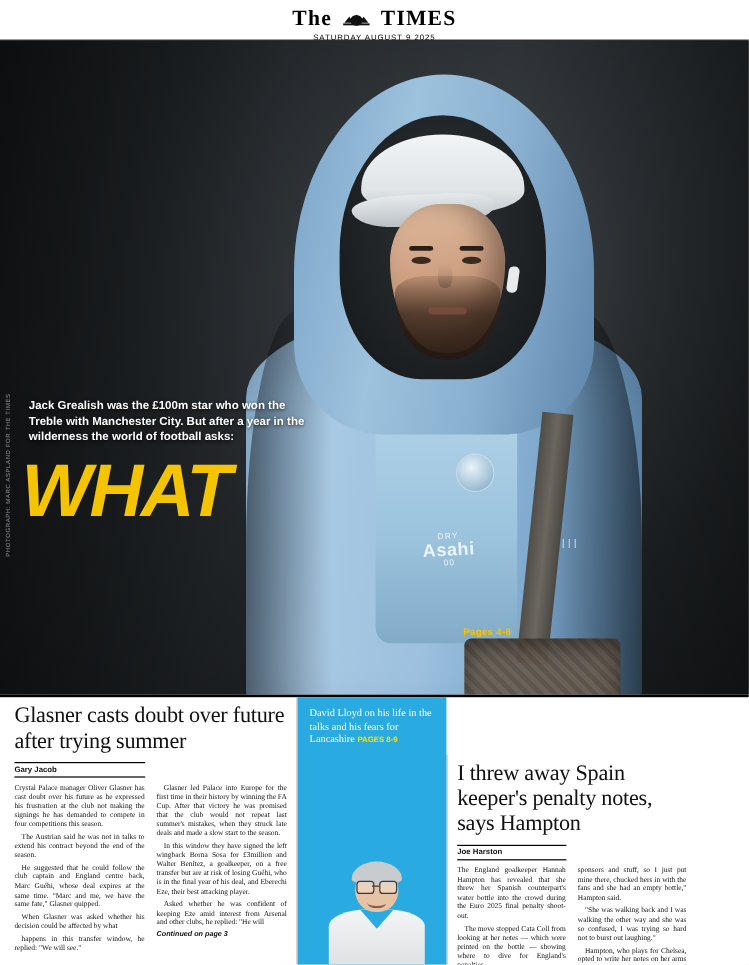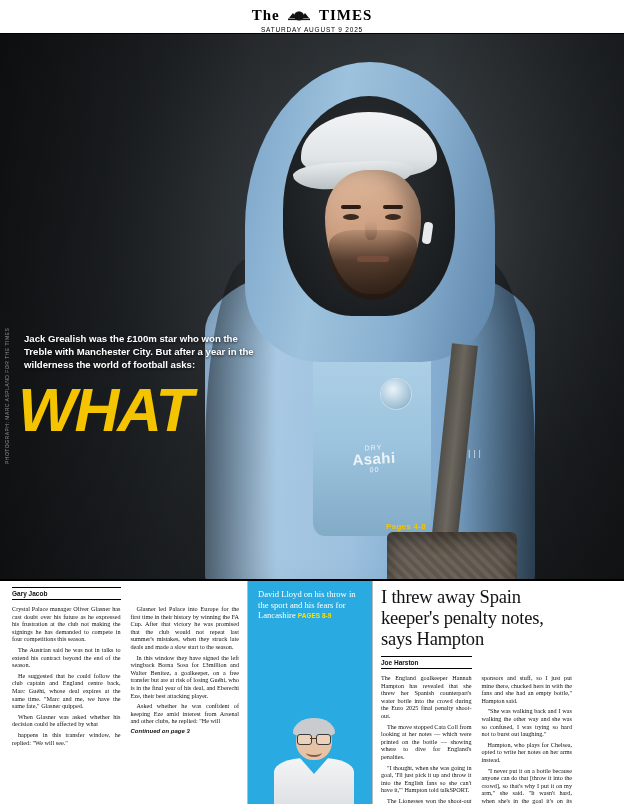--- a/index.html
+++ b/index.html
@@ -32,21 +32,21 @@
     box-sizing: border-box;
   }
   .masthead-inner {
     position: absolute;
     left: 0; right: 0;
     top: 6px;
     text-align: center;
   }
   .times-logo {
     font-family: "Liberation Serif", serif;
-    font-size: 15px;
+    font-size: 18px;
     font-weight: bold;
     letter-spacing: 1px;
     color: #000;
     display: inline-block;
     line-height: 1;
   }
   .times-logo .crest {
     display: inline-block;
     width: 26px;
     height: 13px;
@@ -369,20 +369,21 @@
     box-sizing: border-box;
     background: #29ABE2;
     position: relative;
     overflow: hidden;
   }
   .col-right {
     width: 212px;
     padding: 6px 12px 0 8px;
     box-sizing: border-box;
     border-left: 1px solid #bbb;
+    margin-top: 48px;
   }
 
   .headline {
     font-family: "Liberation Serif", serif;
     font-weight: normal;
     font-size: 18.5px;
     line-height: 21px;
     margin: 0 0 6px 0;
     letter-spacing: -0.2px;
   }
@@ -565,20 +566,21 @@
     </div>
 
     <div class="hero-pages">Pages 4-8</div>
     <div class="spine-text">PHOTOGRAPH: MARC ASPLAND FOR THE TIMES</div>
   </div>
 
   <div class="bottom">
     <div class="cols">
 
       <div class="col-left">
+        <h2 class="headline">Glasner casts doubt over future after trying summer</h2>
         <div class="byline-row">
           <div class="b-slot">
             <span class="byline">Gary Jacob</span>
           </div>
           <div class="b-slot"></div>
         </div>
         <div class="body-cols">
           <p class="first">Crystal Palace manager Oliver Glasner has cast doubt over his future as he expressed his frustration at the club not making the signings he has demanded to compete in four competitions this season.</p>
           <p>The Austrian said he was not in talks to extend his contract beyond the end of the season.</p>
           <p>He suggested that he could follow the club captain and England centre back, Marc Guéhi, whose deal expires at the same time. "Marc and me, we have the same fate," Glasner quipped.</p>
@@ -586,21 +588,21 @@
           <p>happens in this transfer window, he replied: "We will see."</p>
           <p>Glasner led Palace into Europe for the first time in their history by winning the FA Cup. After that victory he was promised that the club would not repeat last summer's mistakes, when they struck late deals and made a slow start to the season.</p>
           <p>In this window they have signed the left wingback Borna Sosa for £3million and Walter Benítez, a goalkeeper, on a free transfer but are at risk of losing Guéhi, who is in the final year of his deal, and Eberechi Eze, their best attacking player.</p>
           <p>Asked whether he was confident of keeping Eze amid interest from Arsenal and other clubs, he replied: "He will</p>
           <div class="cont">Continued on page 3</div>
         </div>
       </div>
 
       <div class="col-mid">
         <div class="promo-sub">
-          <span>David Lloyd on his throw in the sport and his fears for Lancashire</span>
+          <span>David Lloyd on his life in the talks and his fears for Lancashire</span>
           <span class="promo-pages">PAGES 8-9</span>
         </div>
         <div class="promo-photo">
           <div class="pp-body"></div>
           <div class="pp-collar"></div>
           <div class="pp-head"></div>
           <div class="pp-hair"></div>
           <div class="pp-glass l"></div>
           <div class="pp-glass r"></div>
           <div class="pp-bridge"></div>

